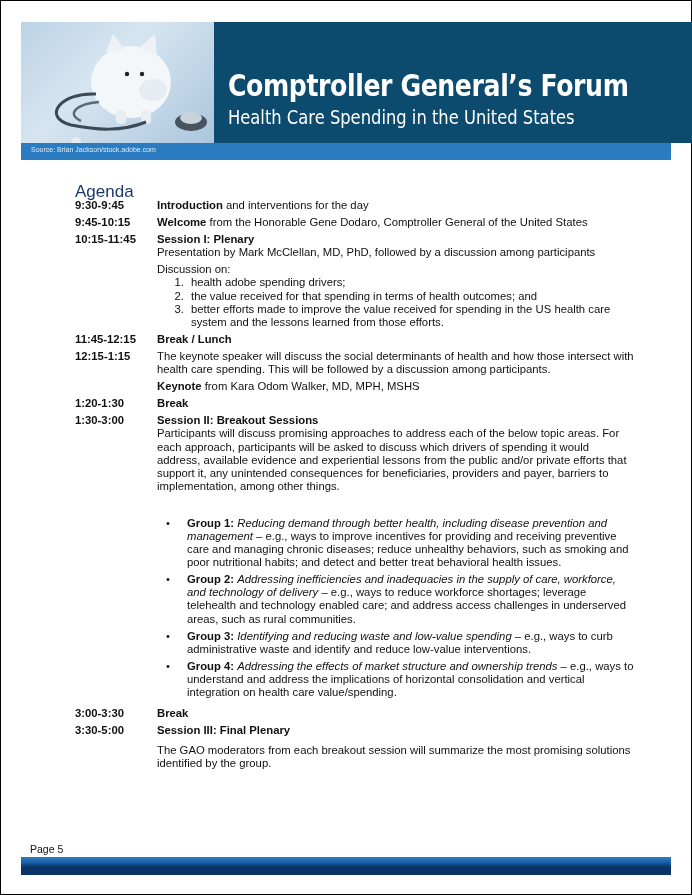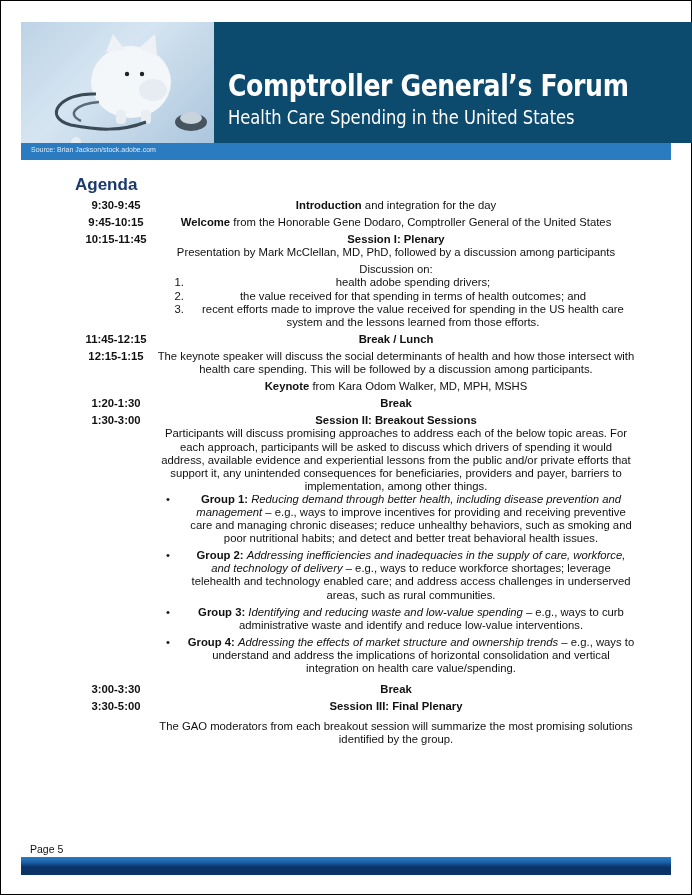--- a/index.html
+++ b/index.html
@@ -6,31 +6,31 @@
   body { width: 692px; height: 895px; position: relative; overflow: hidden; font-family: "Liberation Sans", sans-serif; color: #111; }
   .page-frame { position: absolute; left: 0; top: 0; width: 690px; height: 893px; border: 1px solid #000; box-sizing: content-box; }
   .banner { position: absolute; left: 21px; top: 22px; width: 650px; height: 138px; }
   .banner-photo { position: absolute; left: 0; top: 0; width: 203px; height: 121px;
     background: linear-gradient(135deg, #bcd3e6 0%, #d6e5f1 40%, #a9c4dc 100%); overflow: hidden; }
   .banner-navy { position: absolute; left: 193px; top: 0; width: 488px; height: 121px; background: #0c4a6e; }
   .banner-strip { position: absolute; left: 0; top: 121px; width: 650px; height: 17px; background: #2a7bc0; }
   .banner-title { position: absolute; left: 14px; top: 46px; color: #fff; font-weight: bold; font-size: 30px; letter-spacing: -0.5px; font-family: "DejaVu Sans", sans-serif; transform: scaleX(0.84); transform-origin: left top; white-space: nowrap; }
   .banner-subtitle { position: absolute; left: 14px; top: 84px; color: #fff; font-size: 19px; font-family: "DejaVu Sans", sans-serif; transform: scaleX(0.86); transform-origin: left top; white-space: nowrap; }
   .banner-source { position: absolute; left: 10px; top: 3px; color: #dfeaf5; font-size: 7px; }
-  .agenda-heading { position: absolute; left: 75px; top: 175px; font-size: 17px; font-weight: bold; color: #1b3a6b; text-align: right; }
-  .agenda { position: absolute; left: 75px; top: 199px; width: 560px; font-size: 11.3px; line-height: 13.1px; text-align: center; }
+  .agenda-heading { position: absolute; left: 75px; top: 182px; font-size: 17px; font-weight: normal; color: #1b3a6b; text-align: right; }
+  .agenda { position: absolute; left: 75px; top: 199px; width: 560px; font-size: 11.3px; line-height: 13.1px; }
   .row { display: flex; margin-bottom: 4px; }
   .time { width: 82px; flex: none; font-weight: bold; }
   .desc { flex: 1; }
   .desc p { margin: 0; }
   .desc p + p { margin-top: 4px; }
   b { font-weight: bold; }
   ol.discuss { margin: 0; padding-left: 30px; }
   ol.discuss li { padding-left: 4px; }
-  ul.groups { margin: 0 0 0 0; padding-left: 30px; list-style: none; }
+  ul.groups { margin: 24px 0 0 0; padding-left: 30px; list-style: none; }
   ul.groups li { position: relative; margin-bottom: 4px; }
   ul.groups li::before { content: "•"; position: absolute; left: -21px; }
   .page-num { position: absolute; left: 30px; top: 843px; font-size: 10.5px; }
   .footer-bar { position: absolute; left: 21px; top: 857px; width: 650px; height: 18px;
     background: linear-gradient(#2d7cc0 0%, #1a5fa8 30%, #0a3467 55%, #0a3467 100%); }
 </style>
 </head>
 <body>
 
 <div class="page-frame"></div>
@@ -62,41 +62,41 @@
   </div>
 </div>
 
 <div class="agenda-heading">Agenda</div>
 
 <div class="agenda">
 
   <div class="row">
     <div class="time">9:30-9:45</div>
     <div class="desc">
-      <p style="margin-top:0"><b>Introduction</b><span> and integration for the day</span></p>
+      <p style="margin-top:0"><b>Introduction</b><span> and interventions for the day</span></p>
     </div>
   </div>
 
   <div class="row">
     <div class="time">9:45-10:15</div>
     <div class="desc">
       <p><b>Welcome</b><span> from the Honorable Gene Dodaro, Comptroller General of the United States</span></p>
     </div>
   </div>
 
   <div class="row">
     <div class="time">10:15-11:45</div>
     <div class="desc">
       <p><b>Session I: Plenary</b></p>
       <p style="margin-top:0">Presentation by Mark McClellan, MD, PhD, followed by a discussion among participants</p>
       <p>Discussion on:</p>
       <ol class="discuss">
         <li>health adobe spending drivers;</li>
         <li>the value received for that spending in terms of health outcomes; and</li>
-        <li>recent efforts made to improve the value received for spending in the US health care system and the lessons learned from those efforts.</li>
+        <li>better efforts made to improve the value received for spending in the US health care system and the lessons learned from those efforts.</li>
       </ol>
     </div>
   </div>
 
   <div class="row">
     <div class="time">11:45-12:15</div>
     <div class="desc">
       <p><b>Break / Lunch</b></p>
     </div>
   </div>

